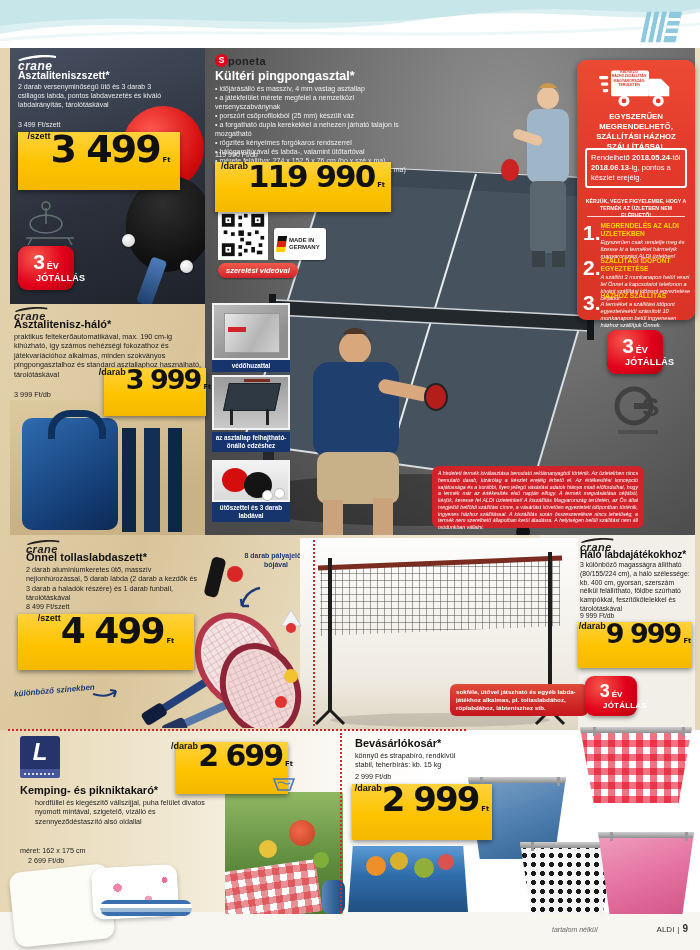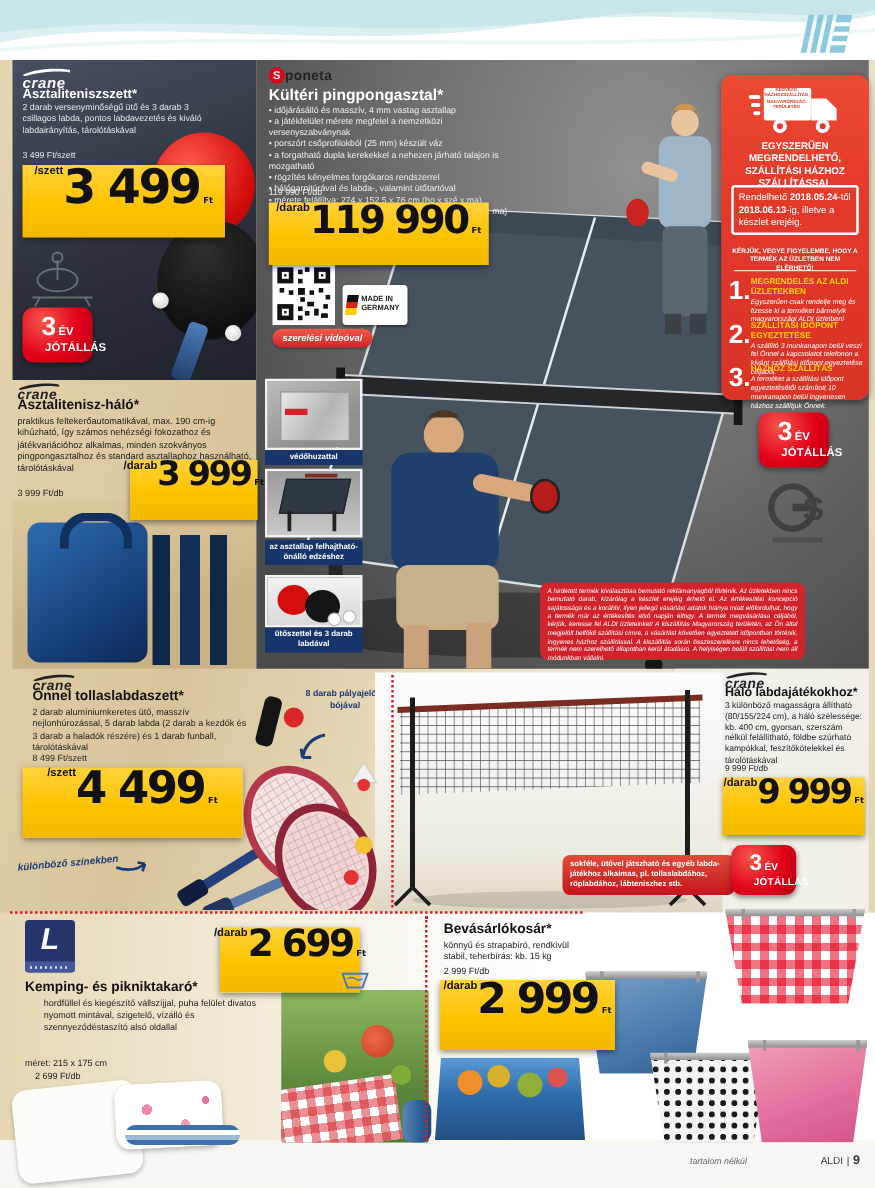--- a/index.html
+++ b/index.html
@@ -369,21 +369,21 @@
         <path d="M54,12 h13 l9,9 v10 h-22 z"></path>
       </g>
       <circle cx="27" cy="36" r="6" fill="#fff"></circle>
         <circle cx="27" cy="36" r="2.6" fill="#e2392b"></circle>
       <circle cx="64" cy="36" r="6" fill="#fff"></circle>
         <circle cx="64" cy="36" r="2.6" fill="#e2392b"></circle>
     </svg>
     <div class="abs truck-label">KEDVEZŐ HÁZHOZSZÁLLÍTÁS MAGYARORSZÁG TERÜLETÉN</div>
     <div class="abs panel-head">EGYSZERŰEN MEGRENDELHETŐ, SZÁLLÍTÁSI HÁZHOZ SZÁLLÍTÁSSAL</div>
     <div class="abs order-box">
-      <span>Rendelhető </span><b>2018.05.24</b><span>-től </span><b>2018.06.13</b><span>-ig, illetve a készlet erejéig.</span>
+      <span>Rendelhető </span><b>2018.05.24</b><span>-től </span><b>2018.06.13</b><span>-ig, pontos a készlet erejéig.</span>
     </div>
     <div class="abs panel-note">KÉRJÜK, VEGYE FIGYELEMBE, HOGY A TERMÉK AZ ÜZLETBEN NEM ELÉRHETŐ!</div>
     <div class="abs panel-div"></div>
     <div class="abs step" style="top:162px;">
       <div class="step-num">1.</div>
       <div>
           <div class="step-title">MEGRENDELÉS AZ ALDI ÜZLETEKBEN</div>
            <div class="step-text">Egyszerűen csak rendelje meg és fizesse ki a terméket bármelyik magyarországi ALDI üzletben!</div>
         </div>
     </div>
@@ -526,21 +526,21 @@
 
   <div class="abs bottom-band"></div>
 
   <section>
     <div class="abs llogo">
       <div class="l">L</div>
       <div class="stripe"></div>
     </div>
     <div class="abs bl-title">Kemping- és pikniktakaró*</div>
     <div class="abs bl-desc">hordfüllel és kiegészítő vállszíjjal, puha felület divatos nyomott mintával, szigetelő, vízálló és szennyeződéstaszító alsó oldallal</div>
-    <div class="abs bl-size">méret: 215 x 175 cm</div>
+    <div class="abs bl-size">méret: 162 x 175 cm</div>
     <div class="abs bl-uprice">2 699 Ft/db</div>
     <div class="abs pb" style="left:176px;top:742px;width:112px;height:52px;">
       <div class="pb-unit">/darab</div>
       <div class="pb-row"><span class="pb-num" style="font-size:30px;">2 699</span><span class="pb-ft">Ft</span></div>
     </div>
     <svg class="abs wash" width="22" height="16" viewBox="0 0 22 16">
       <path d="M1,3 L21,3 L17,14 L5,14 Z" fill="none" stroke="#4a78c0" stroke-width="1.6"></path>
       <path d="M5,7 q3,-2 6,0 q3,2 6,0" stroke="#4a78c0" stroke-width="1.2" fill="none"></path>
     </svg>
     <div class="abs towel tw-cactus"></div>

